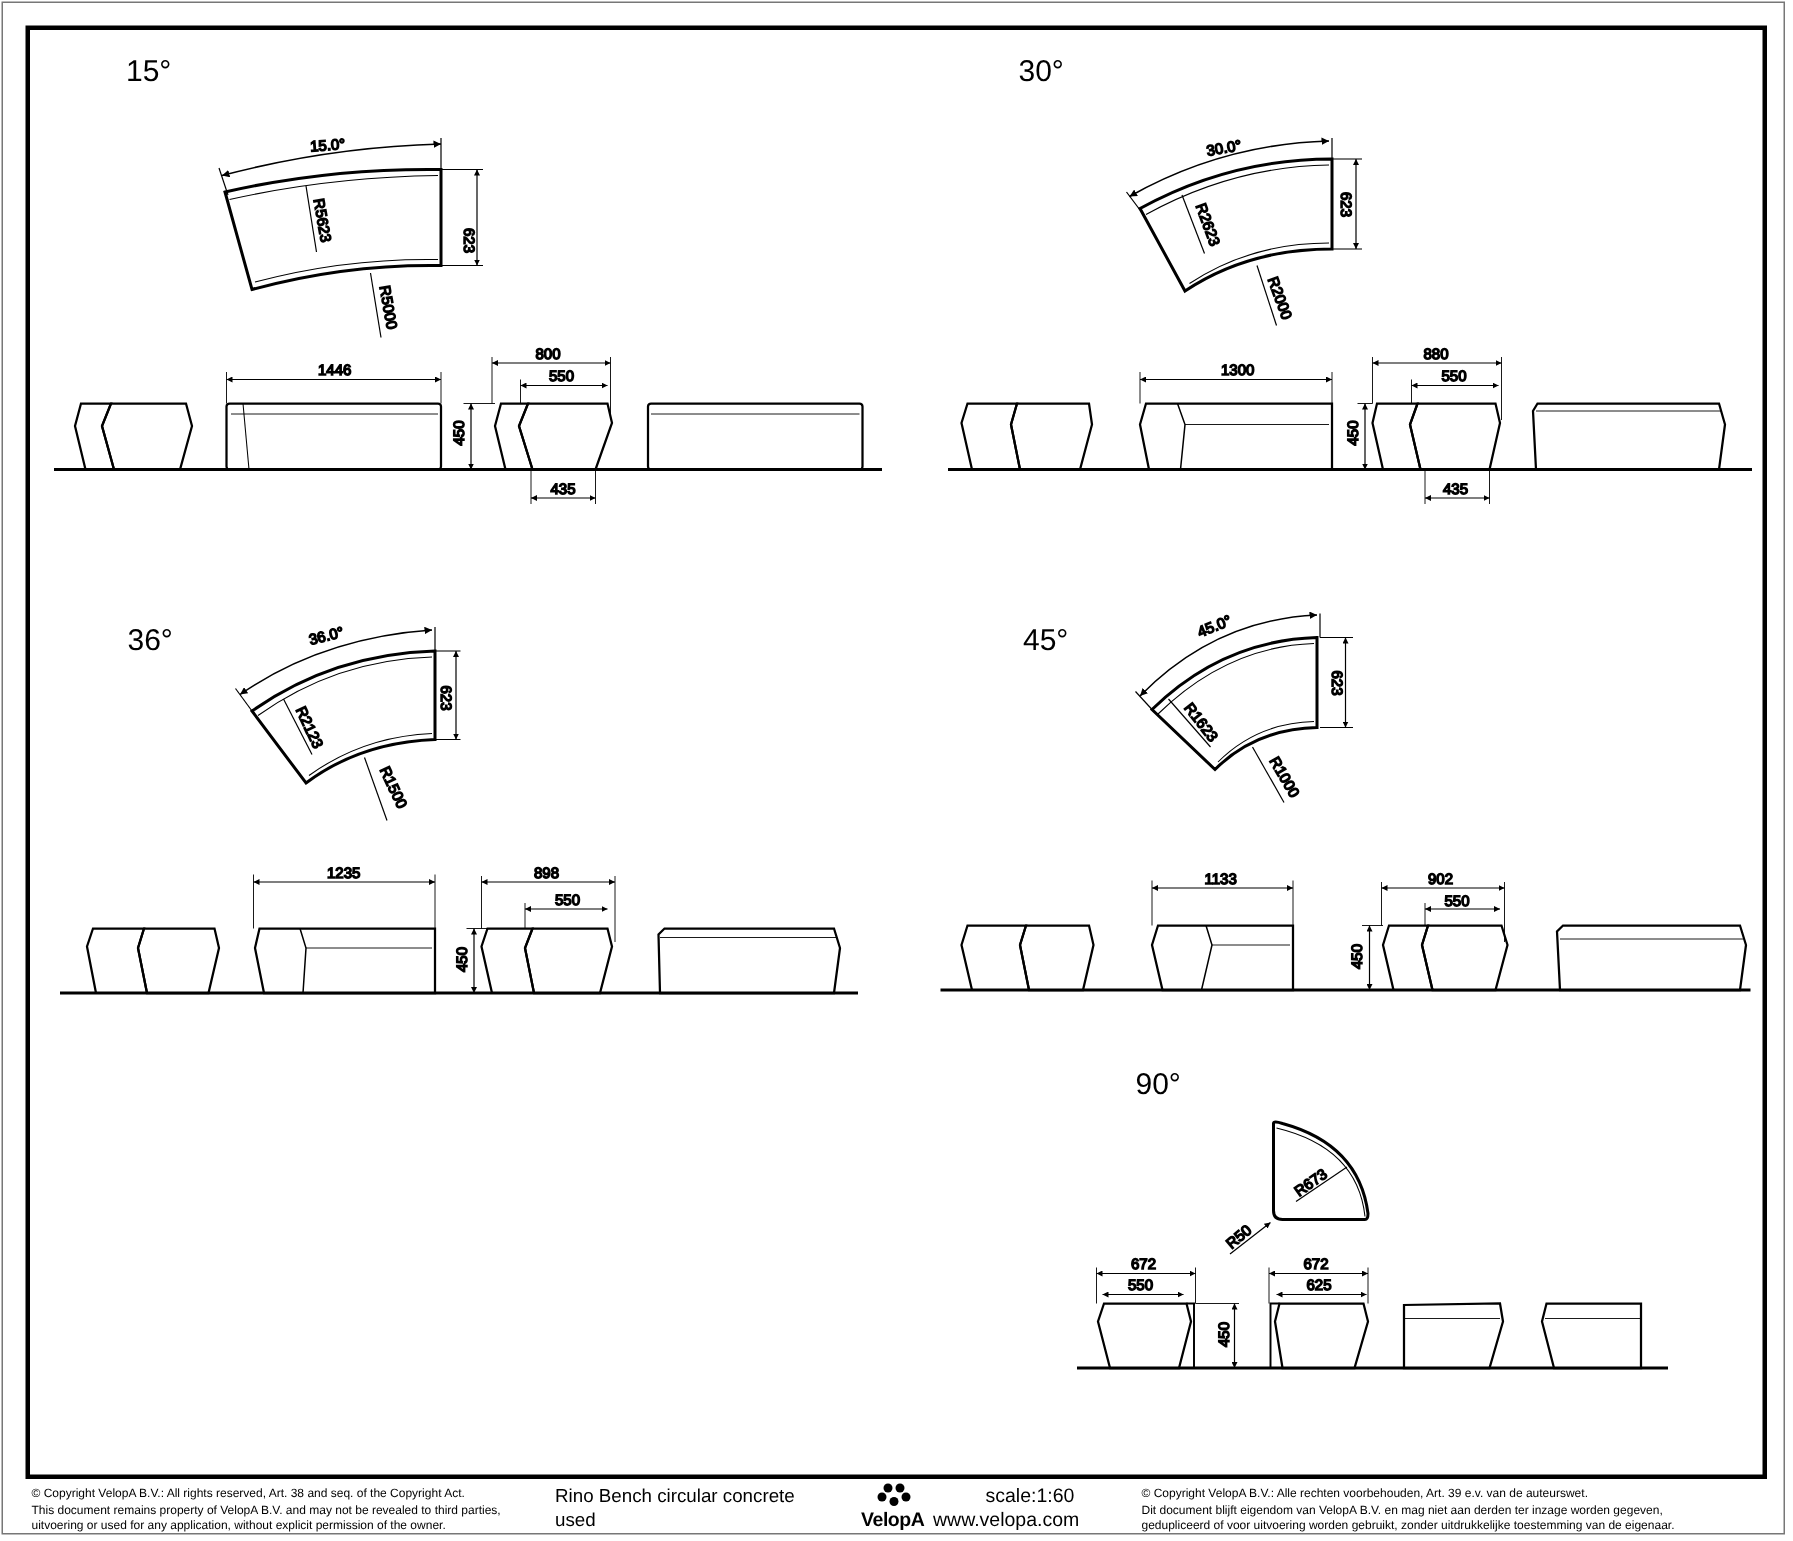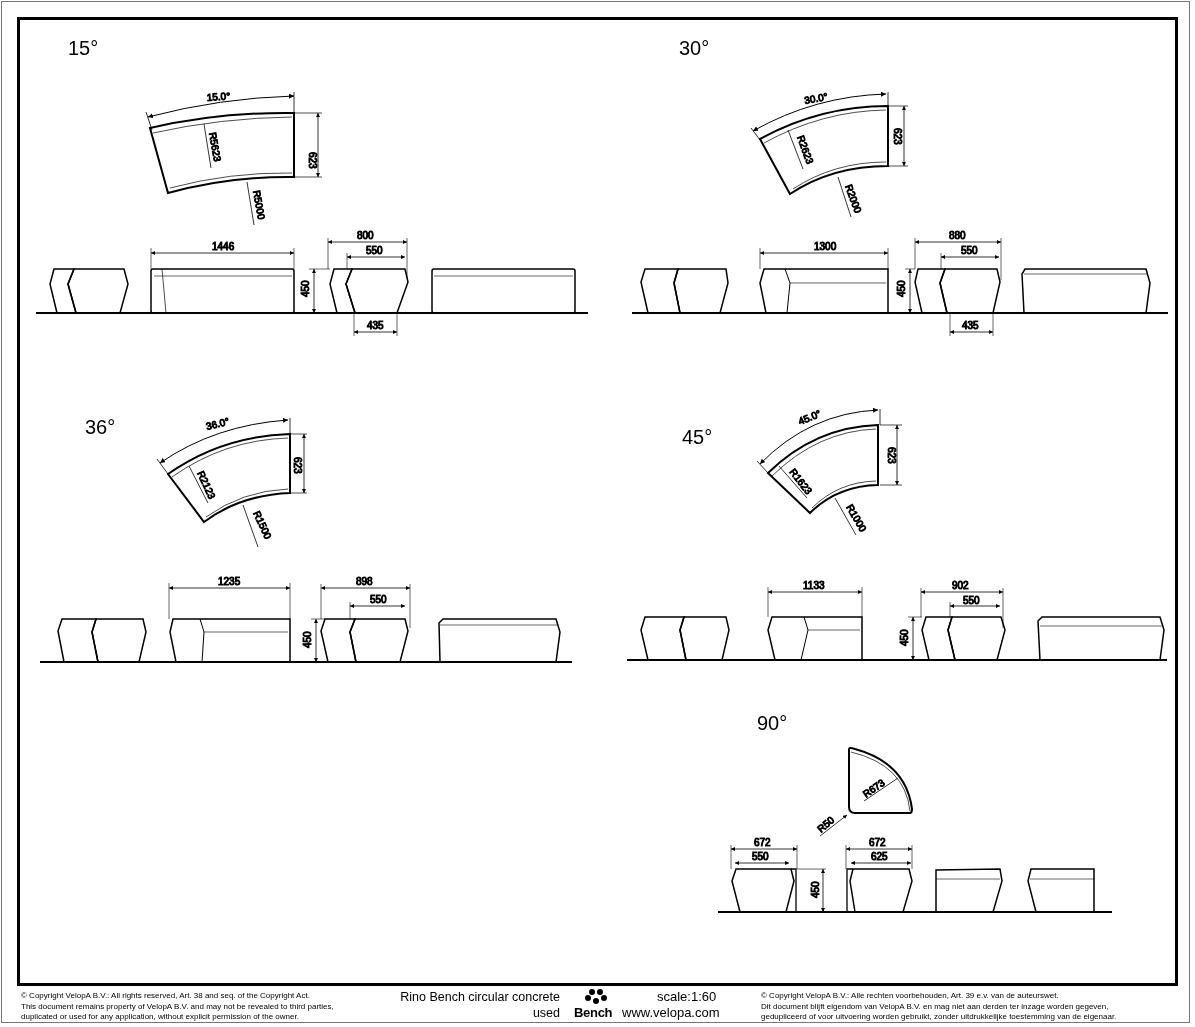--- a/index.html
+++ b/index.html
@@ -2,36 +2,36 @@
 <html><head>
 <meta charset="utf-8">
 <style>
   html,body{margin:0;padding:0;background:#fff;}
   body{width:1195px;height:1027px;position:relative;overflow:hidden;font-family:"Liberation Sans",sans-serif;color:#000;}
   #outer{position:absolute;left:1px;top:1px;width:1189px;height:1022px;border:1px solid #777;box-sizing:border-box;}
   #frame{position:absolute;left:17px;top:17px;width:1161px;height:969px;border:3px solid #000;box-sizing:border-box;}
   svg#drawing{position:absolute;left:0;top:0;}
   .angle-label{position:absolute;font-size:20px;}
   .foot{position:absolute;font-size:8px;line-height:10.5px;white-space:nowrap;}
-  .title{position:absolute;font-size:12.5px;text-align:right;line-height:16px;}
+  .title{position:absolute;font-size:12.5px;text-align:left;line-height:16px;}
   .scale{position:absolute;font-size:13px;}
   .url{position:absolute;font-size:13px;}
   .logo-text{position:absolute;font-weight:bold;font-size:13px;letter-spacing:-0.3px;}
   svg text{font-family:"Liberation Sans",sans-serif;font-size:10px;fill:#000;}
 </style>
 </head>
 <body>
 
 <div id="outer"></div>
 <div id="frame"></div>
 
-<div class="angle-label" style="left:68px;top:37px;">15°</div>
+<div class="angle-label" style="left:84px;top:37px;">15°</div>
 <div class="angle-label" style="left:679px;top:37px;">30°</div>
 <div class="angle-label" style="left:85px;top:416px;">36°</div>
-<div class="angle-label" style="left:682px;top:416px;margin-top:10px;">45°</div>
+<div class="angle-label" style="left:682px;top:416px;">45°</div>
 <div class="angle-label" style="left:757px;top:712px;text-align:center;">90°</div>
 
 <svg id="drawing" width="1195" height="1027" stroke="#000" fill="none">
   <defs>
     <marker id="ar" viewBox="0 0 6 6" refX="6" refY="3" markerWidth="5" markerHeight="5" orient="auto-start-reverse">
       <path d="M0,0 L6,3 L0,6" fill="#000" stroke="none"></path>
     </marker>
   </defs>
 
   <g>
@@ -263,26 +263,26 @@
       <circle cx="600" cy="992" r="3"></circle>
     <circle cx="588" cy="998" r="3"></circle>
       <circle cx="604" cy="998" r="3"></circle>
     <circle cx="596" cy="1001" r="3"></circle>
   </g>
 </svg>
 
 <div class="foot" style="left:21px;top:991px;">
   <div>©  Copyright VelopA B.V.: All rights reserved, Art. 38 and seq. of the Copyright Act.</div>
   <div>This document remains property of VelopA B.V. and may not be revealed to third parties,</div>
-  <div>duplicated or used for any application, without explicit permission of the owner.</div>
+  <div>uitvoering or used for any application, without explicit permission of the owner.</div>
 </div>
 <div class="title" style="left:370px;top:989px;width:190px;">
   <div>Rino Bench circular concrete</div>
   <div>used</div>
 </div>
-<div class="logo-text" style="left:574px;top:1005px;">Bench</div>
+<div class="logo-text" style="left:574px;top:1005px;">VelopA</div>
 <div class="scale" style="left:645px;top:989px;margin-left:12px;">scale:1:60</div>
 <div class="url" style="left:622px;top:1005px;">www.velopa.com</div>
 <div class="foot" style="left:761px;top:991px;">
   <div>©  Copyright VelopA B.V.: Alle rechten voorbehouden, Art. 39 e.v. van de auteurswet.</div>
   <div>Dit document blijft eigendom van VelopA B.V. en mag niet aan derden ter inzage worden gegeven,</div>
   <div>gedupliceerd of voor uitvoering worden gebruikt, zonder uitdrukkelijke toestemming van de eigenaar.</div>
 </div>
 
 </body></html>

